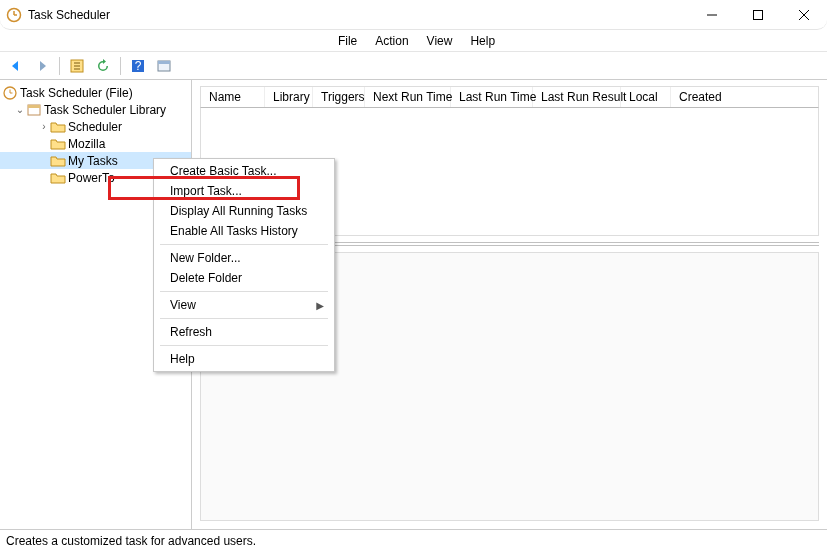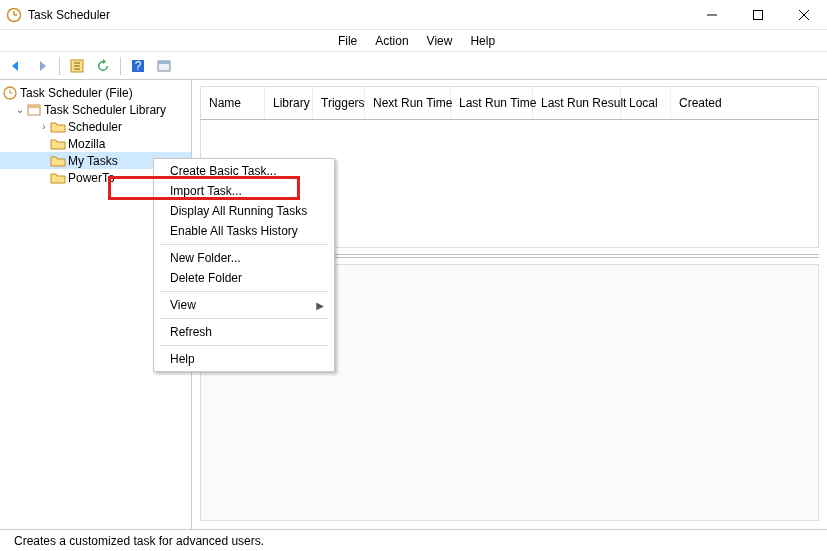--- a/index.html
+++ b/index.html
@@ -1,18 +1,18 @@
 <!DOCTYPE html>
 <html><head>
 <meta charset="utf-8">
 <style>
 * { box-sizing: border-box; margin: 0; padding: 0; font-family: "Segoe UI", Tahoma, sans-serif; font-size: 12px; }
 html, body { width: 827px; height: 551px; background: #fff; overflow: hidden; }
 
-.titlebar { height: 30px; display: flex; align-items: center; padding-left: 6px; border-bottom: 1px solid #e5e5e5; }
+.titlebar { height: 30px; display: flex; align-items: center; padding-left: 6px; border-bottom: 1px solid #e5e5e5; border-radius: 10px; }
 .titlebar .icon { width: 16px; height: 16px; margin-right: 6px; }
 .titlebar .caption { flex: 1; font-size: 12px; }
 .titlebar .winbtn { width: 46px; height: 30px; display: flex; align-items: center; justify-content: center; }
 .titlebar .winbtn svg { width: 10px; height: 10px; }
 
 .menubar { height: 22px; display: flex; align-items: center; padding-left: 6px; border-bottom: 1px solid #e5e5e5; gap: 2px; justify-content: center; }
 .menubar .menuitem { padding: 2px 8px; cursor: default; }
 
 .toolbar { height: 28px; display: flex; align-items: center; padding-left: 4px; border-bottom: 1px solid #ccc; gap: 2px; }
 .toolbar .tbtn { width: 24px; height: 22px; display: flex; align-items: center; justify-content: center; border: 1px solid transparent; }
@@ -24,27 +24,27 @@
 .tree .row { display: flex; align-items: center; height: 17px; padding-left: 4px; white-space: nowrap; }
 .tree .row .exp { width: 12px; display: inline-flex; justify-content: center; color: #666; font-size: 10px; }
 .tree .row .ticon { width: 16px; height: 16px; margin-right: 2px; }
 .tree .row.selected { background: #cde8ff; }
 .tree .row.selected .label { color: #000; }
 .tree .lvl0 { padding-left: 2px; }
 .tree .lvl1 { padding-left: 14px; }
 .tree .lvl2 { padding-left: 38px; }
 
 .rightpane { flex: 1; padding: 6px 8px 8px 8px; display: flex; flex-direction: column; }
-.listhdr { display: flex; align-items: center; height: 34px; border: 1px solid #ddd; border-bottom: 1px solid #bbb; background: #fff; }
+.listhdr { display: flex; align-items: center; height: 22px; border: 1px solid #ddd; border-bottom: 1px solid #bbb; background: #fff; }
 .listhdr .col { padding: 0 8px; height: 100%; display: flex; align-items: center; border-right: 1px solid #eee; white-space: nowrap; font-size: 12px; }
 .listbody { flex: 0 0 128px; border: 1px solid #ddd; border-top: none; }
 .midsep { margin-top: 6px; height: 4px; border-top: 1px solid #c0c0c0; border-bottom: 1px solid #c0c0c0; }
 .lower { flex: 1; border: 1px solid #ddd; margin-top: 6px; background: #fafafa; }
 
-.statusbar { height: 22px; border-top: 1px solid #ccc; padding-left: 14px; display: flex; align-items: center; font-size: 12px; }
+.statusbar { height: 22px; border-top: 1px solid #ccc; padding-left: 6px; display: flex; align-items: center; font-size: 12px; }
 
 .ctxmenu { position: absolute; left: 113px; top: 158px; width: 182px; background: #fff; border: 1px solid #c8c8c8; box-shadow: 2px 2px 3px rgba(0,0,0,0.25); padding: 2px; margin-left: 40px; }
 .ctxmenu .mitem { height: 20px; display: flex; align-items: center; padding: 0 14px; position: relative; font-size: 12px; }
 .ctxmenu .mitem.hi { background: #0a5fd0; color: #fff; }
 .ctxmenu .msep { height: 1px; background: #ddd; margin: 3px 4px; }
 .ctxmenu .mitem .arrow { position: absolute; right: 8px; font-size: 10px; color: #555; }
 .redbox { position: absolute; left: 108px; top: 176px; width: 192px; height: 24px; border: 3px solid #e02020; pointer-events: none; }
 
 svg { display: block; }
 </style>

